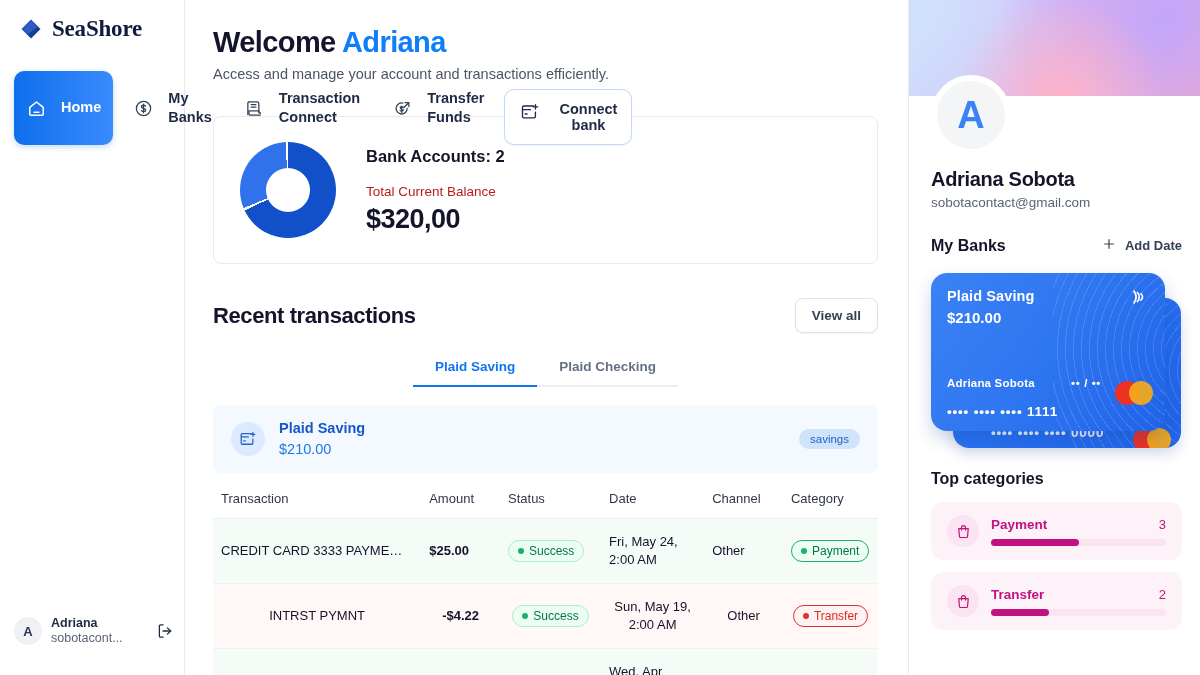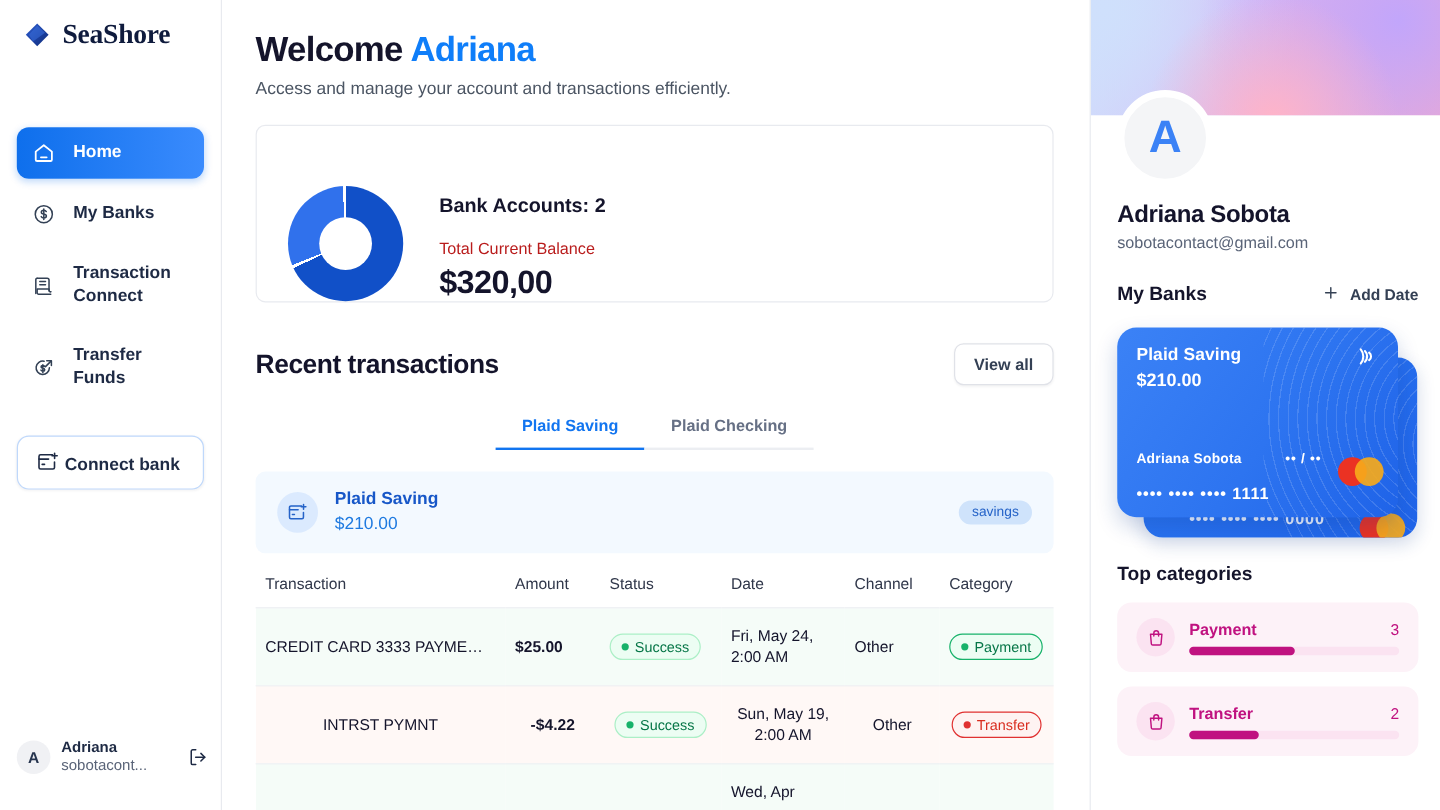--- a/index.html
+++ b/index.html
@@ -20,38 +20,38 @@
     display: flex; flex-direction: column;
     padding: 14px 14px 0 14px;
     position: relative;
   }
   .brand { display: flex; align-items: center; gap: 8px; padding: 2px 0 0 4px; }
   .brand-logo { width: 26px; height: 26px; position: relative; flex: 0 0 26px; }
   .brand-name {
     font-family: "Liberation Serif", serif;
     font-size: 23px; font-weight: 700; color: #0f1b3d; letter-spacing: -0.2px;
   }
-  .nav { margin-top: 64px; display: flex; flex-direction: column; gap: 8px; }
+  .nav { margin-top: 29px; display: flex; flex-direction: row; gap: 8px; }
   .nav-item {
     display: flex; align-items: center; gap: 14px;
     padding: 11px 12px; border-radius: 10px;
     cursor: pointer;
     color: #1e2a44;
   }
   .nav-item .nav-label { font-size: 14.5px; font-weight: 700; line-height: 1.32; }
   .nav-item.active {
     background: linear-gradient(90deg, #0e6fec 0%, #3a8bfd 100%);
     color: #fff;
     box-shadow: 0 2px 6px rgba(14,111,236,.25);
   }
   .nav-item.active .nav-label { color: #fff; }
   .nav-icon { width: 21px; height: 21px; flex: 0 0 21px; display: flex; align-items: center; justify-content: center; }
   .connect-btn {
     margin-top: 18px;
-    display: flex; align-items: flex-end; gap: 4px;
+    display: flex; align-items: flex-start; gap: 19px;
     padding: 11px 14px;
     border: 1px solid #bfd8fb; border-radius: 10px;
     background: #fff; cursor: pointer;
     box-shadow: 0 1px 2px rgba(16,24,40,.05);
   }
   .connect-btn .nav-label { font-size: 14.5px; font-weight: 700; color: #1e2a44; }
 
   .side-footer {
     position: absolute; left: 14px; right: 10px; bottom: 28px;
     display: flex; align-items: center; gap: 9px;
@@ -71,24 +71,24 @@
   .main {
     flex: 1 1 auto; height: 675px; overflow: hidden;
     padding: 26px 30px 0 28px;
     background: #fff;
   }
   .welcome-title { font-size: 29px; font-weight: 700; color: #14142b; letter-spacing: -0.6px; }
   .welcome-title .hl { color: #0f7ef9; }
   .welcome-sub { margin-top: 7px; font-size: 14.5px; color: #4b5563; }
 
   .balance-card {
-    margin-top: 22px;
+    margin-top: 34px;
     border: 1px solid #e8eaef; border-radius: 8px;
     height: 148px;
-    display: flex; align-items: flex-end; gap: 30px;
+    display: flex; align-items: center; gap: 30px;
     padding: 0 26px;
   }
   .donut { width: 96px; height: 96px; flex: 0 0 96px; position: relative; }
   .donut-hole {
     position: absolute; inset: 26px;
     background: #fff; border-radius: 50%;
   }
   .balance-info { padding-top: 2px; }
   .accounts-count { font-size: 16.5px; font-weight: 700; color: #14142b; }
   .balance-label { margin-top: 18px; font-size: 13.5px; color: #b91c1c; }

